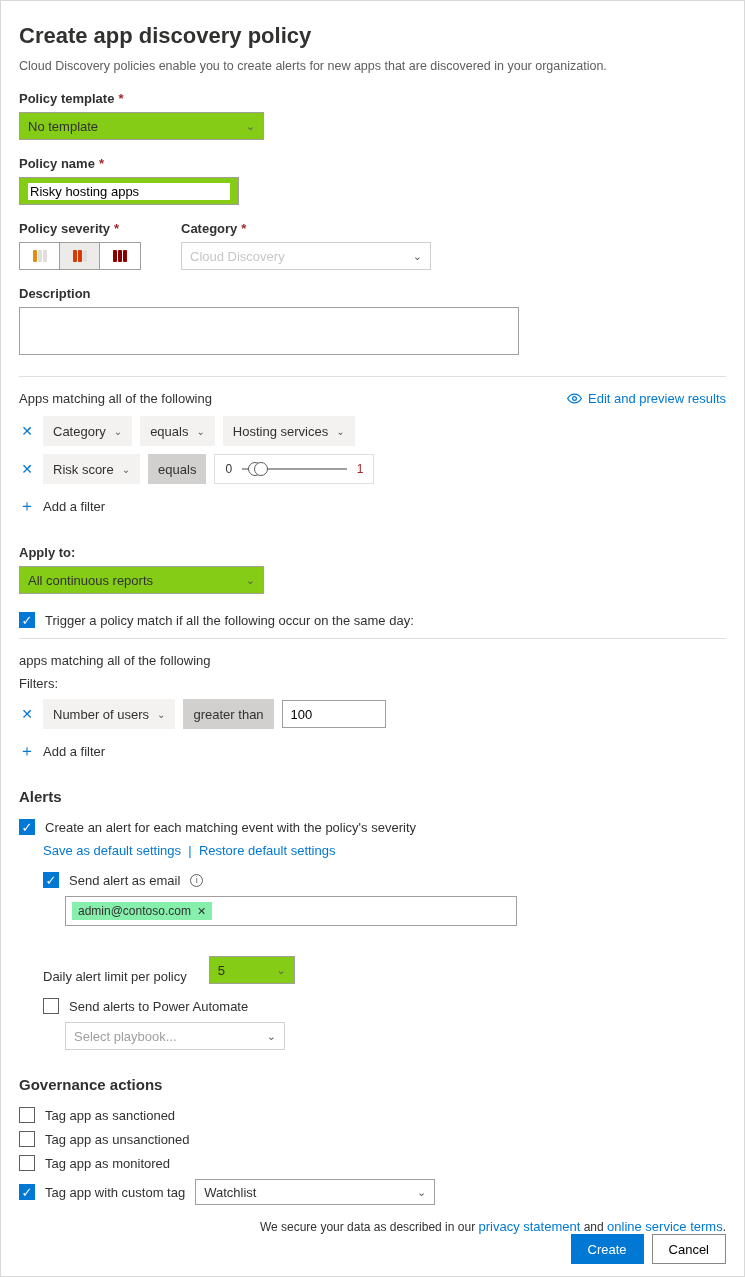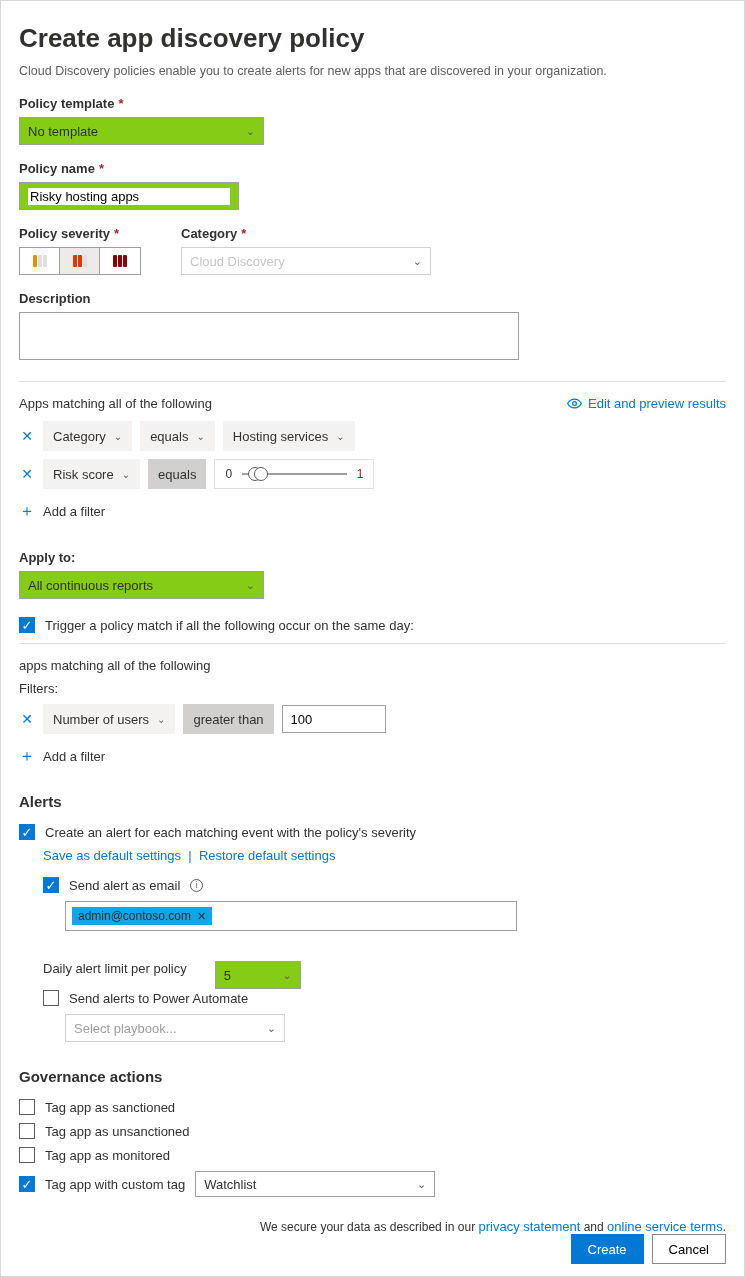--- a/index.html
+++ b/index.html
@@ -10,21 +10,21 @@
     color: #323130;
     background: #fff;
   }
   .page {
     width: 745px;
     min-height: 1277px;
     border: 1px solid #d9d9d9;
     padding: 18px 18px 12px 18px;
     position: relative;
   }
-  h1 { font-size: 26px; font-weight: 700; margin: 4px 0 10px 0; }
+  h1 { font-size: 22px; font-weight: 700; margin: 4px 0 10px 0; }
   .subtle { color: #605e5c; font-size: 12.5px; margin-bottom: 18px; }
   .field-label { font-weight: 600; font-size: 13px; margin-bottom: 6px; display:flex; align-items:center; gap:4px;}
   .req { color: #a4262c; }
   .row { display:flex; gap:40px; }
   .select, .text-input {
     border: 1px solid #a19f9d;
     background: #84cc16;
     height: 28px;
     font-size: 13px;
     padding: 0 8px;
@@ -67,21 +67,21 @@
   .slider-thumb::after{ left:6px;}
   .slider-min{font-size:12px;} .slider-max{font-size:12px; color:#a4262c;}
   .add-filter { display:flex; align-items:center; gap:8px; margin:12px 0 0 0; color:#323130; cursor:pointer;}
   .plus { color:#0078d4; font-size:16px; font-weight:400;}
   .checkbox { width:16px; height:16px; border:1px solid #605e5c; display:inline-flex; align-items:center; justify-content:center; cursor:pointer; flex-shrink:0;}
   .checkbox.checked { background:#0078d4; border-color:#0078d4; color:#fff;}
   .check-row { display:flex; align-items:center; gap:10px; margin-bottom:8px;}
   .indent { margin-left:24px; }
   .indent2 { margin-left:46px; }
   .tag-input { border:1px solid #a19f9d; width:452px; height:30px; display:flex; align-items:center; padding:0 6px;}
-  .tag { background:#0ea5e9; padding:2px 6px; font-size:12px; display:flex; align-items:center; gap:6px;}
+  .tag { background:#86efac; padding:2px 6px; font-size:12px; display:flex; align-items:center; gap:6px;}
   .tag-x { font-size:11px; cursor:pointer;}
   .small-input { border:1px solid #a19f9d; height:28px; width:104px; padding:0 8px; font-size:13px;}
   h2.section-title { font-size:15px; font-weight:700; margin:26px 0 14px 0;}
   .gov-select { border:1px solid #a19f9d; height:26px; width:240px; display:flex; align-items:center; justify-content:space-between; padding:0 8px; font-size:13px; cursor:pointer;}
   .footer { position:absolute; bottom:12px; left:18px; right:18px; display:flex; justify-content:space-between; align-items:flex-end;flex-direction:column;}
   .footer-text { font-size:12px; color:#323130;}
   .btn { height:30px; padding:0 16px; font-size:13px; border:1px solid #8a8886; background:#fff; cursor:pointer;}
   .btn.primary { background:#0078d4; color:#fff; border-color:#0078d4;}
   .btn-row { display:flex; gap:8px;}
   .info-icon { display:inline-flex; width:13px; height:13px; border:1px solid #605e5c; border-radius:50%; align-items:center; justify-content:center; font-size:9px; color:#605e5c;}
@@ -263,21 +263,21 @@
   </div>
   <div class="indent2" style="margin-bottom:30px;">
     <div class="tag-input">
       <span class="tag">
         <span>admin@contoso.com</span>
         <span class="tag-x">✕</span>
       </span>
     </div>
   </div>
 
-  <div class="indent" style="display:flex; align-items:flex-start; gap:28px; margin-bottom:1px;">
+  <div class="indent" style="display:flex; align-items:flex-end; gap:22px; margin-bottom:14px;">
     <span>Daily alert limit per policy</span>
     <div class="select" style="width:86px">
       <span>5</span>
       <span class="chev">⌄</span>
     </div>
   </div>
 
   <div class="check-row indent">
     <span class="checkbox"></span>
     <span>Send alerts to Power Automate</span>

